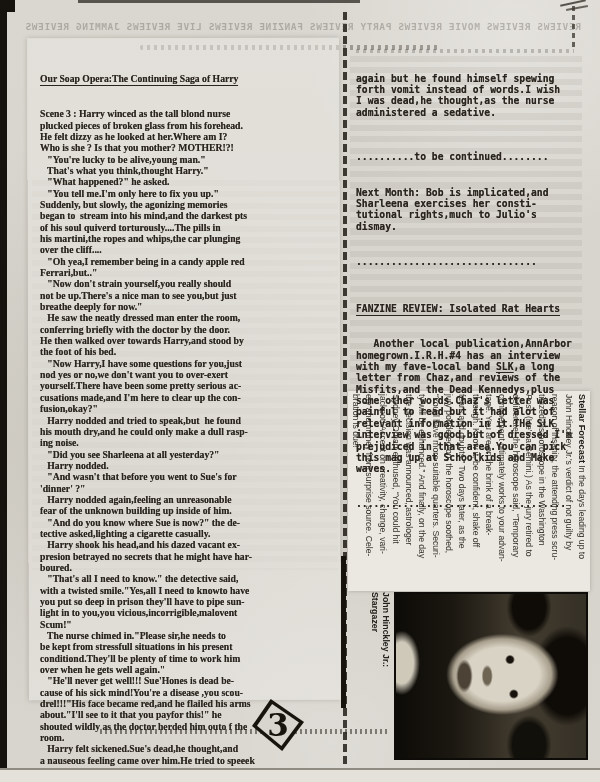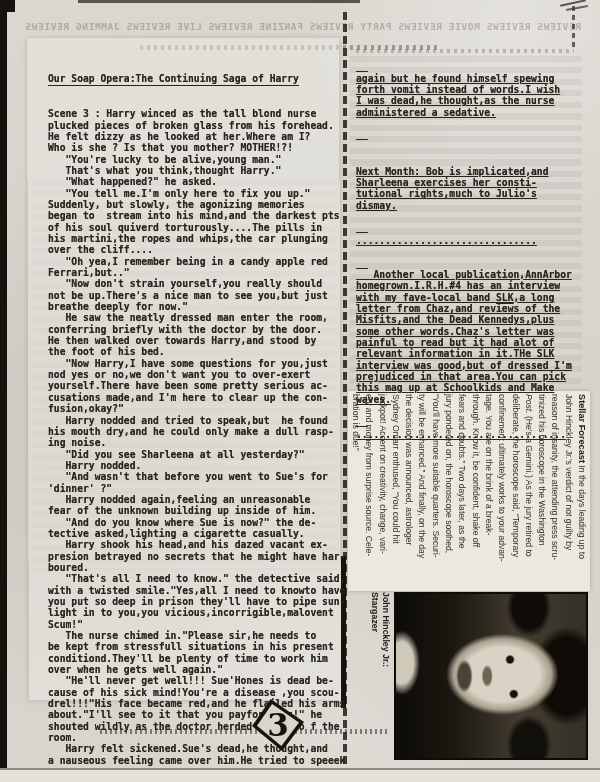--- a/index.html
+++ b/index.html
@@ -36,25 +36,25 @@
   .ghost-stripes-r{left:350px;top:56px;width:232px;height:330px;
     background:repeating-linear-gradient(180deg,rgba(70,64,54,.07) 0 6px,transparent 6px 11.5px);filter:blur(.6px);}
   .ghost-stripes-l{left:32px;top:180px;width:306px;height:390px;
     background:repeating-linear-gradient(180deg,rgba(70,64,54,.05) 0 6px,transparent 6px 11.4px);filter:blur(.7px);}
   
   .left-sheet{left:28px;top:38px;width:312px;height:662px;background:rgba(234,232,225,.55);
     box-shadow:0 0 5px rgba(40,36,28,.22);transform:rotate(-.15deg);}
   
   .type{font-family:"DejaVu Sans Mono",monospace;font-weight:bold;color:#29251e;
     font-size:9.7px;line-height:11.35px;white-space:pre;text-shadow:0 0 .4px rgba(41,37,30,.6);}
-  .left-col{left:48px;top:50px;width:302px;z-index:3;}
-  .right-col{left:356px;top:50px;width:226px;z-index:3;text-decoration:underline;}
+  .left-col{left:40px;top:50px;width:302px;z-index:3;font-family:Liberation Serif, serif;}
+  .right-col{left:356px;top:50px;width:226px;z-index:3;}
   .uline{display:inline-block;border-bottom:1.6px solid #29251e;padding-bottom:.5px;}
   .prewrap{white-space:pre-wrap;}
-  .mt10{margin-top:10px;} .mt11{margin-top:25px;} .mt13{margin-top:13px;} .mt1{margin-top:1px;}
+  .mt10{margin-top:10px;} .mt11{margin-top:2px;} .mt13{margin-top:13px;} .mt1{margin-top:1px;}
   .band-uline{text-decoration:underline;text-decoration-thickness:1.4px;text-underline-offset:1.5px;}
   
   .clipping{left:348px;top:391px;width:242px;height:200px;background:#eae8e1;
     box-shadow:0 0 4px rgba(40,36,28,.25);z-index:2;overflow:hidden;}
   .clip-inner{position:absolute;left:0;top:0;width:200px;height:242px;
     transform-origin:top left;transform:rotate(90deg) translateY(-100%);
     font-family:"Liberation Sans",sans-serif;font-size:8.6px;line-height:13.3px;color:#34302a;
     padding:2px 3px;box-sizing:border-box;white-space:pre-wrap;}
   .clip-head{font-weight:bold;font-size:9.2px;color:#211e19;}
   .clip-post{font-style:italic;}
@@ -166,25 +166,27 @@
 room.
    Harry felt sickened.Sue's dead,he thought,and
 a nauseous feeling came over him.He tried to speeek</div>
 </div>
 
 <div class="abs right-col type">
   <div>again but he found himself spewing
 forth vomit instead of words.I wish
 I was dead,he thought,as the nurse
 administered a sedative.</div>
+  <div class="mt10">..........to be continued........</div>
   <div class="mt11">Next Month: Bob is implicated,and
 Sharleena exercises her consti-
 tutional rights,much to Julio's
 dismay.</div>
   <div class="mt1">...............................</div>
+  <div class="mt13"><span class="uline">FANZINE REVIEW: Isolated Rat Hearts</span></div>
   <div class="prewrap"><span>   Another local publication,AnnArbor
 homegrown.I.R.H.#4 has an interview
 with my fave-local band </span><span class="band-uline">SLK</span><span>,a long
 letter from Chaz,and reviews of the
 Misfits,and the Dead Kennedys,plus
 some other words.Chaz's letter was
 painful to read but it had alot of
 relevant information in it.THe SLK
 interview was good,but of dressed I'm
 prejudiced in that area.You can pick

